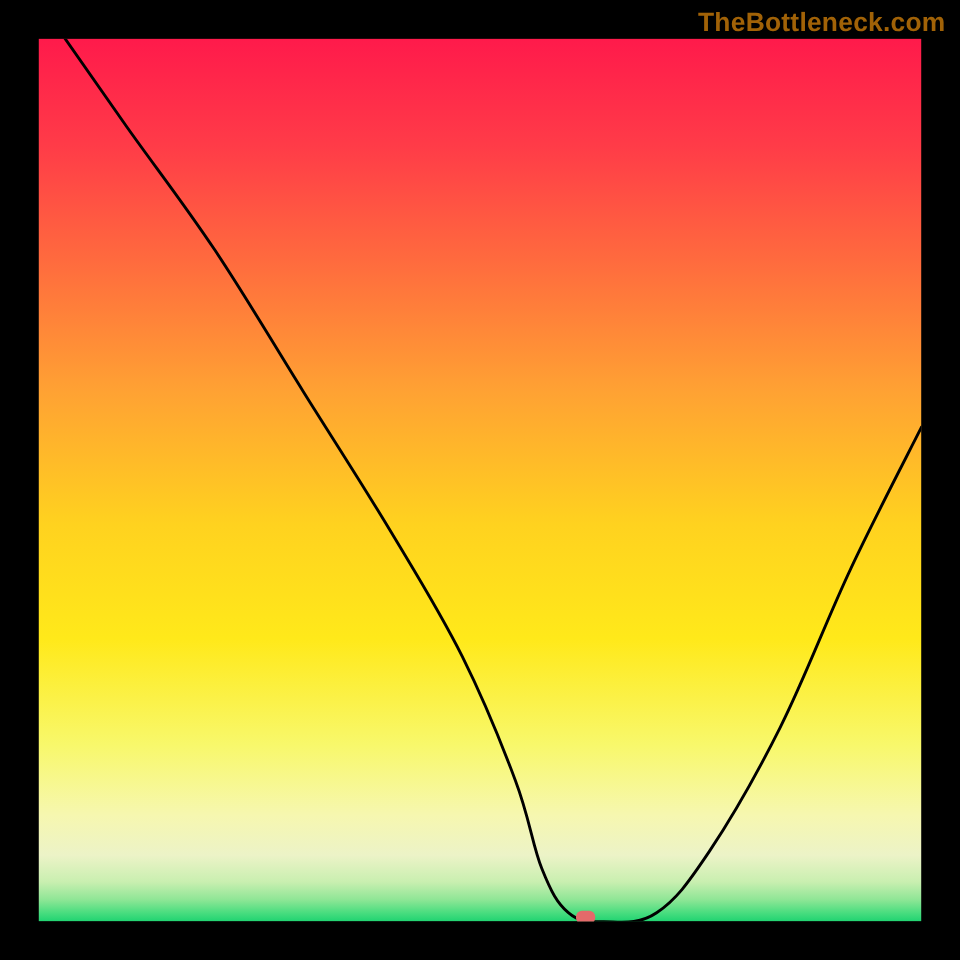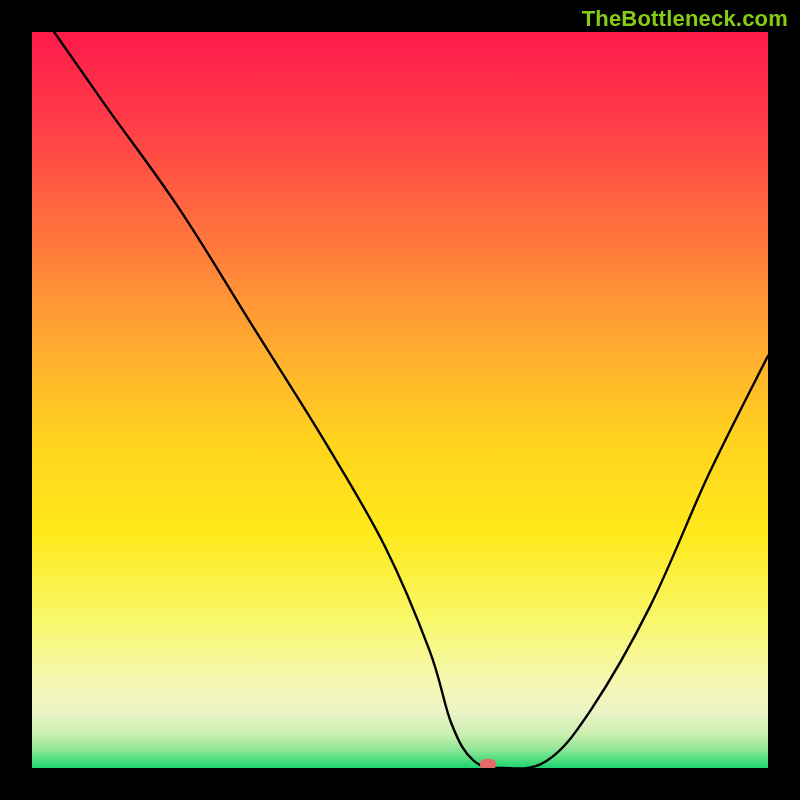--- a/index.html
+++ b/index.html
@@ -26,21 +26,21 @@
     height: 736px;
     overflow: hidden;
   }
   .watermark {
     position: absolute;
     top: 6px;
     right: 12px;
     font-family: Arial, Helvetica, sans-serif;
     font-size: 22px;
     font-weight: 600;
-    color: #84cc16;
+    color: #a16207;
     letter-spacing: 0.2px;
   }
   svg {
     position: absolute;
     left: 0;
     top: 0;
   }
   .marker {
     position: absolute;
     width: 16px;

